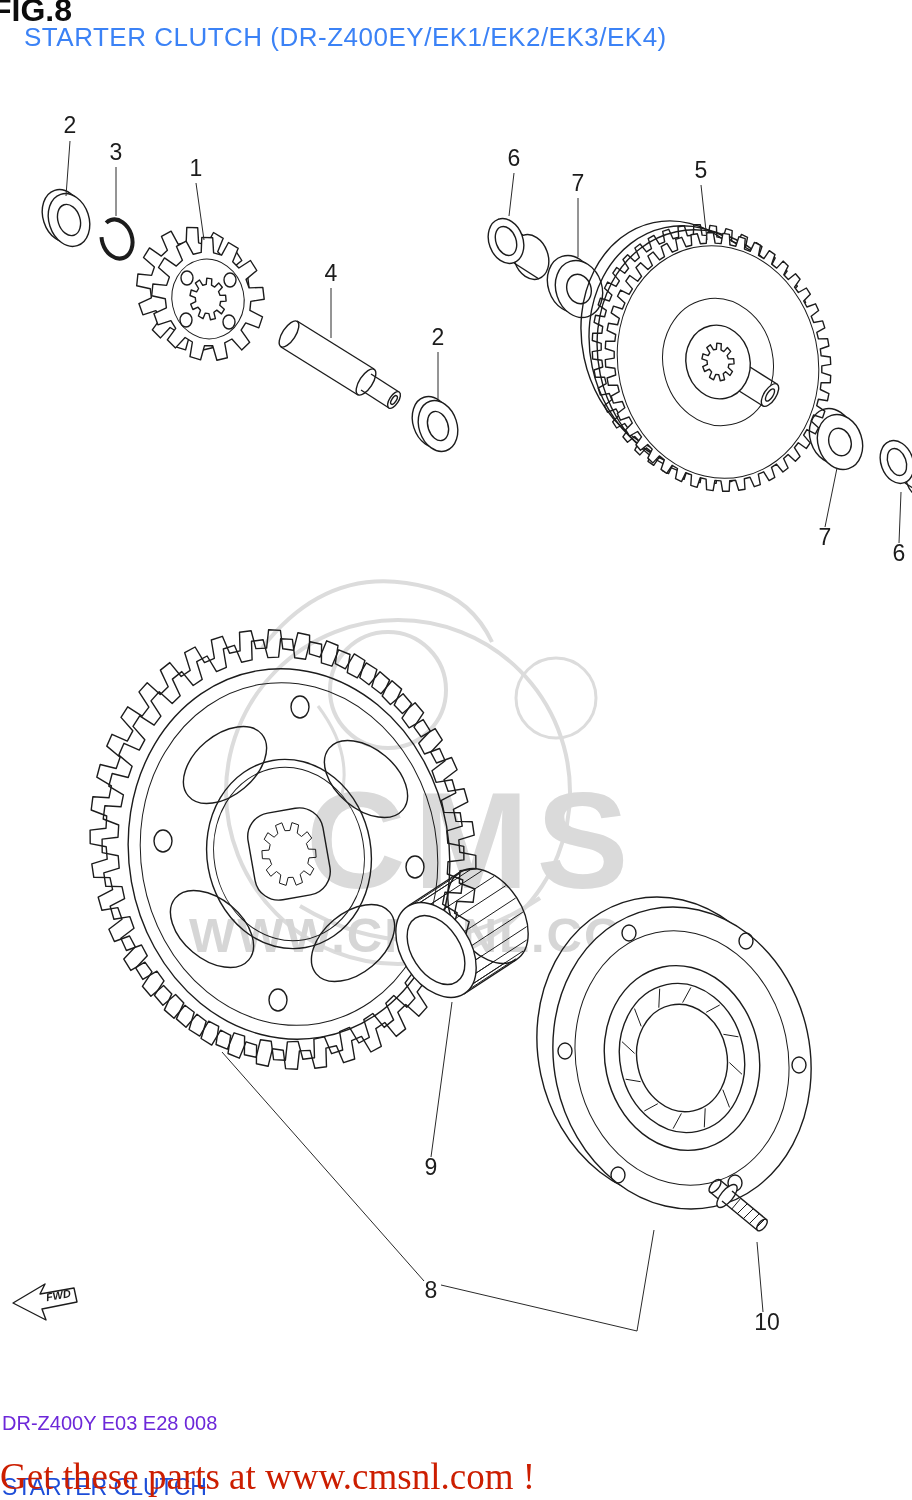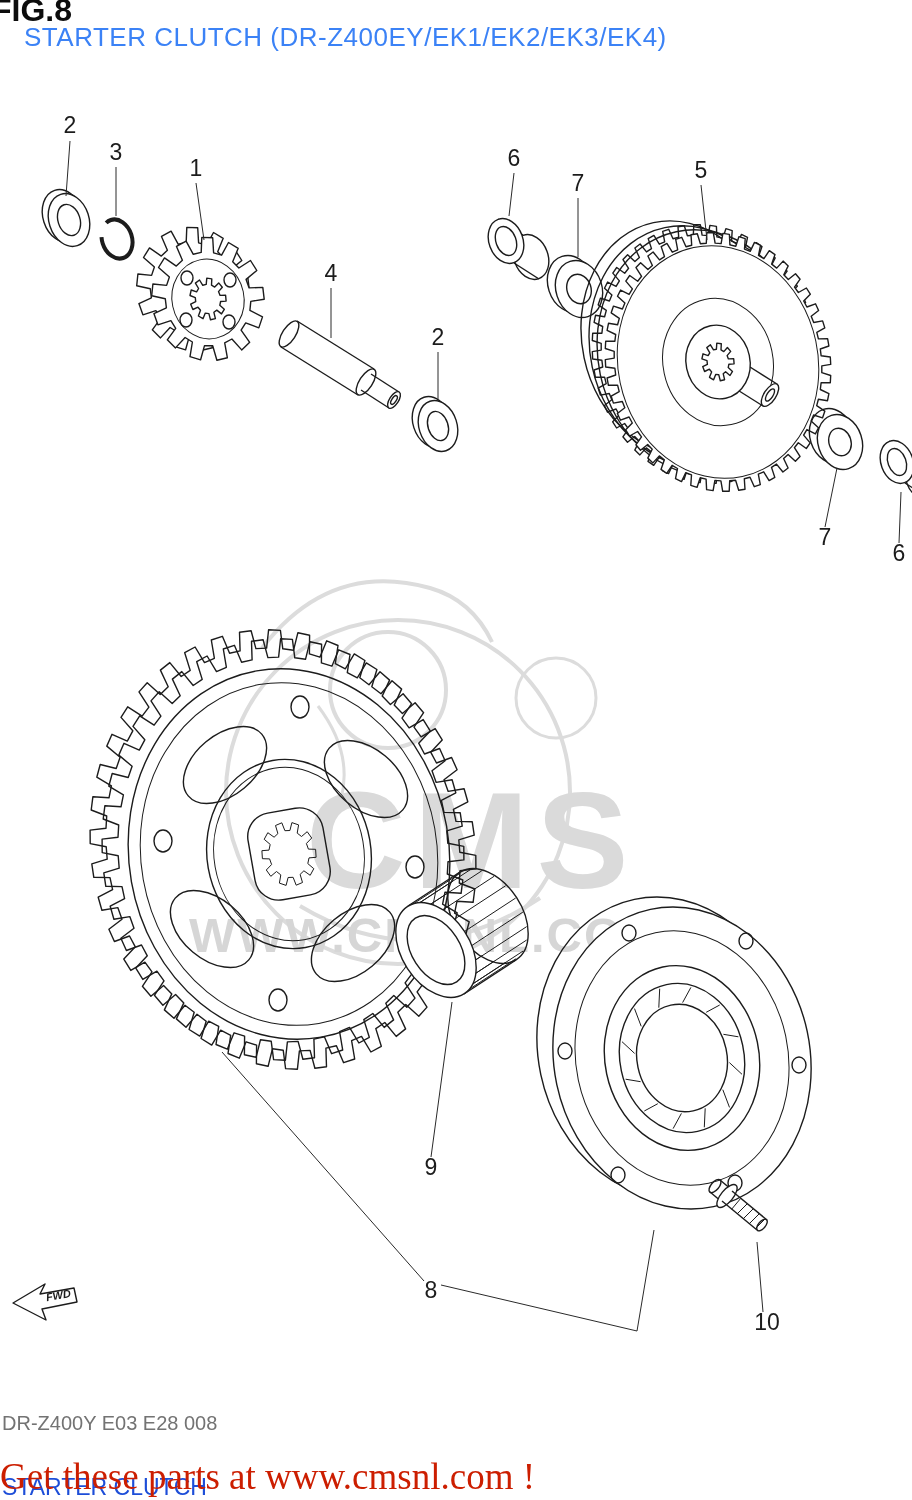--- a/index.html
+++ b/index.html
@@ -12,21 +12,21 @@
   .clip{fill:none;stroke:#1c1c1c;stroke-width:4}
   .leader{stroke:#2a2a2a;stroke-width:1}
   .callout{font-size:23px;fill:#1c1c1c;text-anchor:middle;font-family:"Liberation Sans",sans-serif}
   .wm{fill:none;stroke:#dcdcdc;stroke-width:4}
   .wm-thin{stroke-width:3}
   .wm-logo{font-size:138px;font-weight:bold;fill:#dadada;letter-spacing:8px;font-family:"Liberation Sans",sans-serif}
   .wm-url{font-size:49px;font-weight:bold;fill:#d6d6d6;letter-spacing:2px;font-family:"Liberation Sans",sans-serif}
   .fwd-text{font-size:11px;font-style:italic;font-weight:bold;fill:#1c1c1c;text-anchor:middle}
   .fig-label{position:absolute;left:-8px;top:-8px;font-size:32px;font-weight:bold;color:#0c0c0c}
   .fig-title{position:absolute;left:24px;top:22px;font-size:26px;color:#3b82f6;letter-spacing:.5px;white-space:nowrap}
-  .model-code{position:absolute;left:2px;top:1412px;font-size:20px;color:#737373}
+  .model-code{position:absolute;left:2px;top:1412px;font-size:20px;color:#6d28d9}
   .caption{position:absolute;left:2px;top:1474px;font-size:23px;color:#1d4ed8}
   .promo{position:absolute;left:0;top:1455px;width:798px;text-align:left;
          font-family:"Liberation Serif",serif;font-size:37px;white-space:nowrap}
 </style>
 </head>
 <body>
 
 <svg id="diagram" width="912" height="1500" viewBox="0 0 912 1500">
 
   <g id="watermark">

